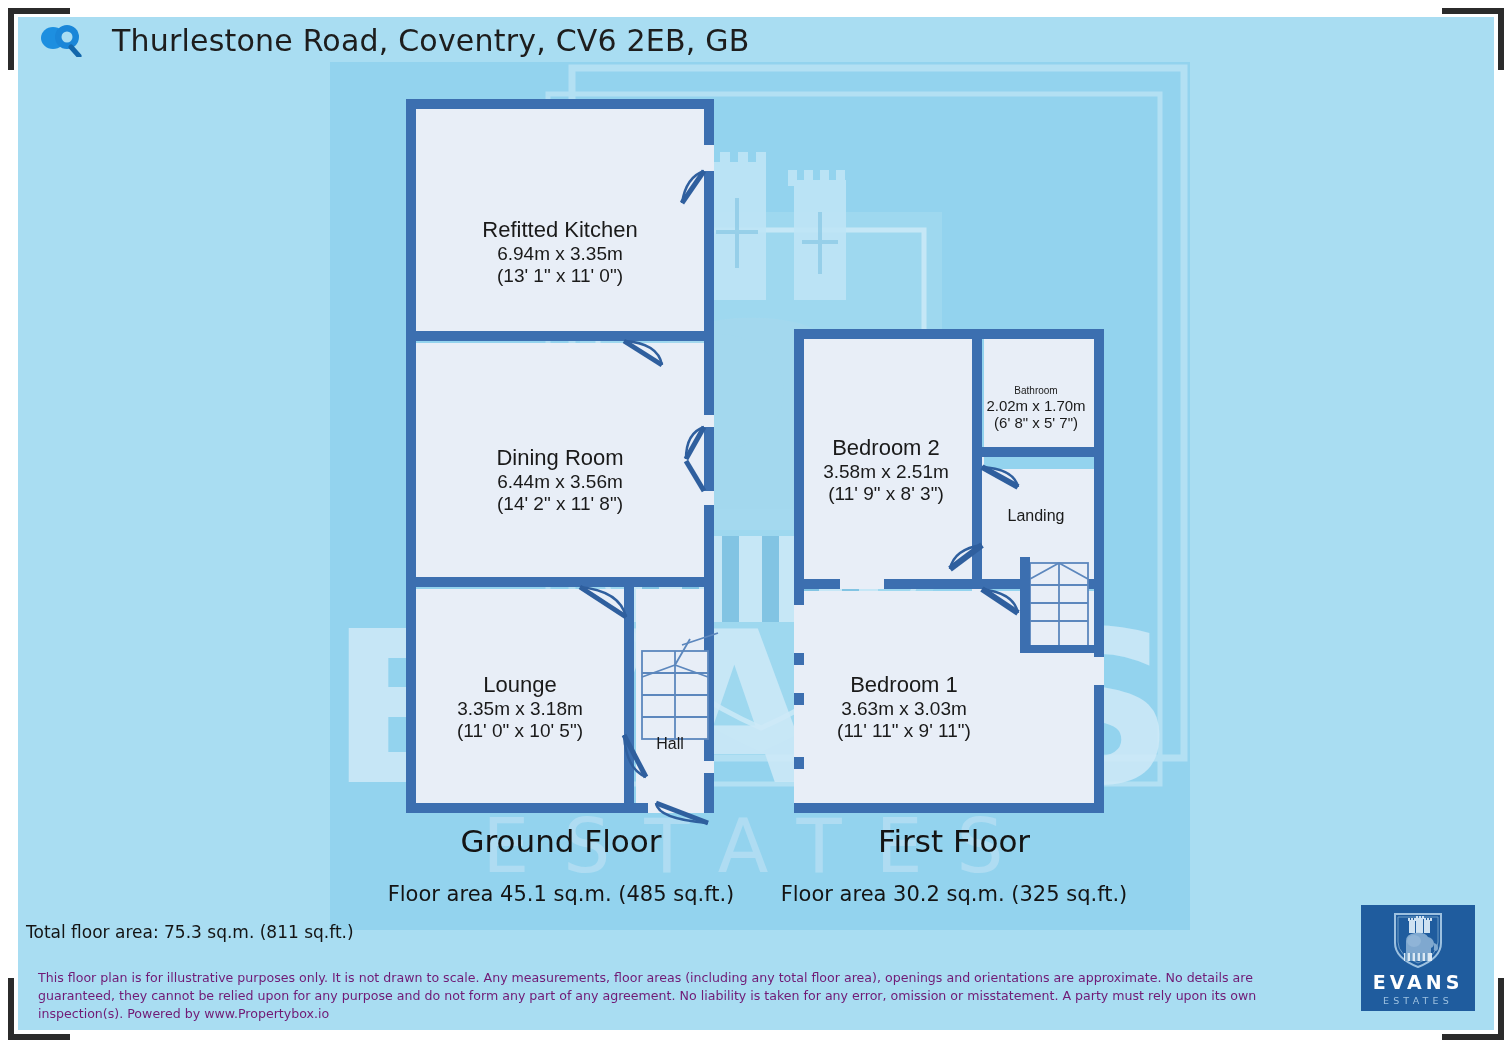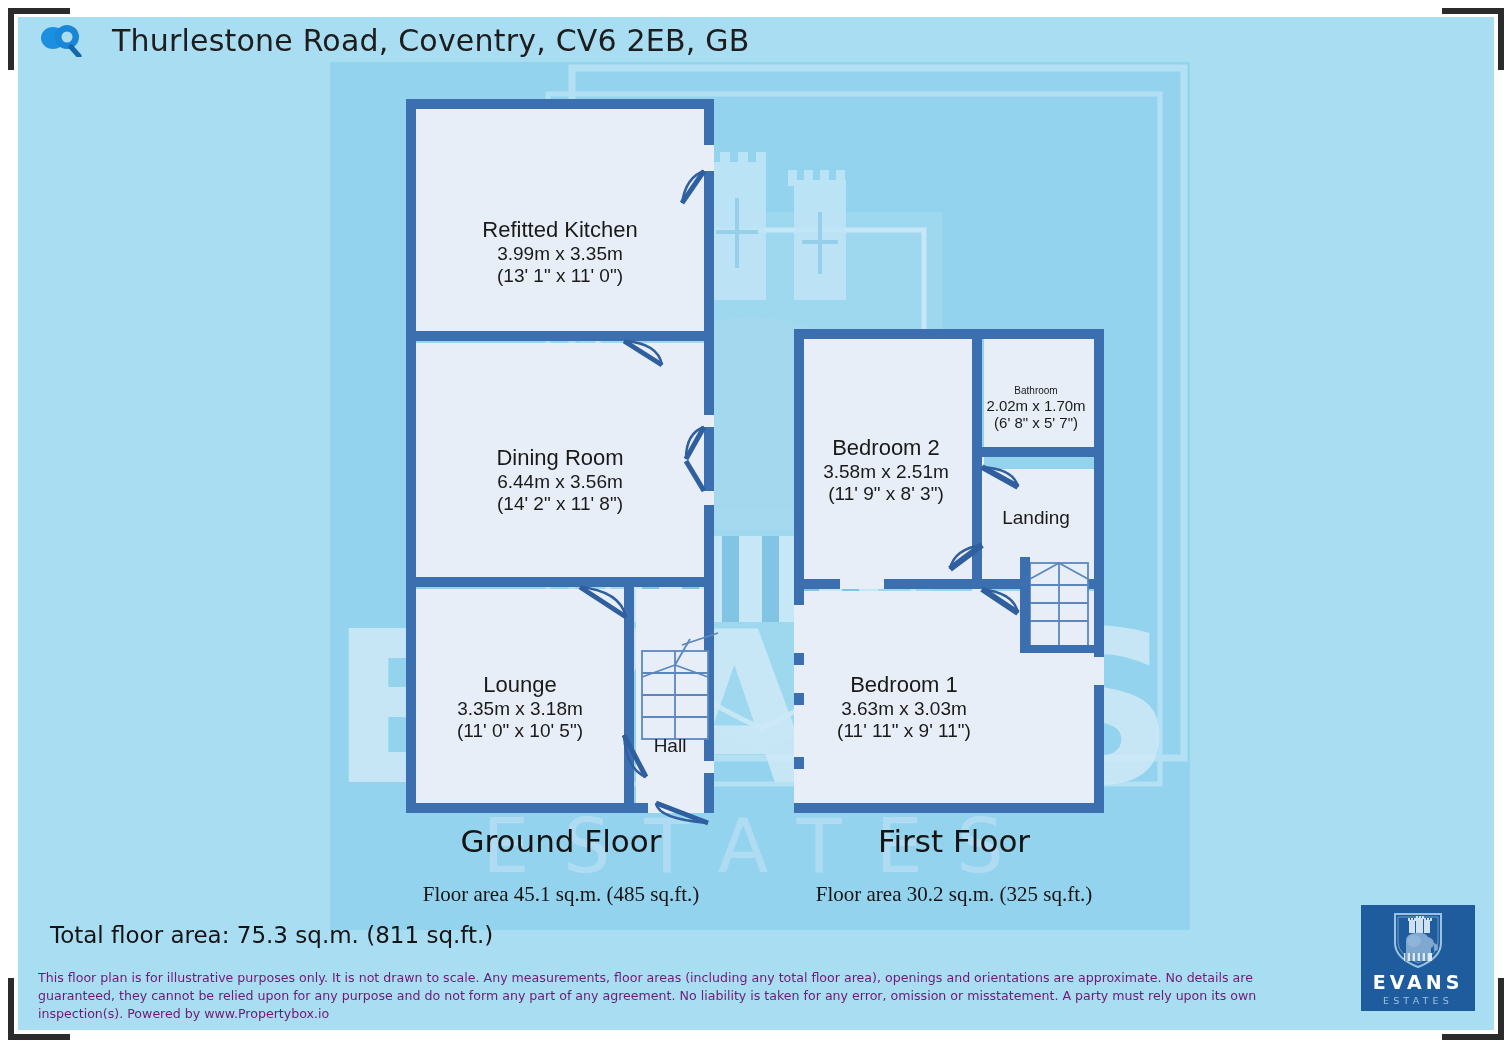--- a/index.html
+++ b/index.html
@@ -94,40 +94,40 @@
     color: #1a1a1a;
     line-height: 1.18;
     white-space: nowrap;
     font-family: "Liberation Sans", sans-serif;
     transform: translateX(-50%);
   }
   .lbl .nm  { font-size: 22px; }
   .lbl .dim { font-size: 19px; }
   .lbl.small .nm  { font-size: 10px; }
   .lbl.small .dim { font-size: 15px; }
-  .lbl.plain .nm { font-size: 19px; }
+  .lbl.plain .nm { font-size: 16px; }
 
   
   .floor-cap {
     position: absolute;
     text-align: center;
     transform: translateX(-50%);
     white-space: nowrap;
     color: #141414;
     font-family: "DejaVu Sans", sans-serif;
   }
   .floor-cap .ttl  { font-size: 31px; margin-bottom: 23px; }
-  .floor-cap .area { font-size: 21px; font-family: Liberation Serif, serif; }
+  .floor-cap .area { font-size: 21px; }
 
   
   .total {
     position: absolute;
-    left: 32px;
+    left: 8px;
     top: 905px;
-    font-size: 23px;
+    font-size: 17px;
     color: #141414;
     font-family: "DejaVu Sans", sans-serif;
     white-space: nowrap;
   }
   .disclaimer {
     position: absolute;
     left: 20px;
     top: 952px;
     width: 1288px;
     font-size: 12.6px;
@@ -343,21 +343,21 @@
         <line x1="1041" y1="546" x2="1041" y2="630" stroke="#5c87bd" stroke-width="1.8"></line>
         <path d="M1041 546 L1012 562 M1041 546 L1070 562" stroke="#5c87bd" stroke-width="1.8" fill="none"></path>
         <rect x="1002" y="540" width="10" height="94" fill="#3c6fb0"></rect>
         <rect x="1002" y="628" width="78" height="8" fill="#3c6fb0"></rect>
       </g>
     </g>
   </svg>
 
   <div class="lbl" style="left:542px; top:200px;">
     <div class="nm">Refitted Kitchen</div>
-    <div class="dim">3.99m x 3.35m</div>
+    <div class="dim">6.94m x 3.35m</div>
     <div class="dim">(13' 1" x 11' 0")</div>
   </div>
 
   <div class="lbl" style="left:542px; top:428px;">
     <div class="nm">Dining Room</div>
     <div class="dim">6.44m x 3.56m</div>
     <div class="dim">(14' 2" x 11' 8")</div>
   </div>
 
   <div class="lbl" style="left:502px; top:655px;">

